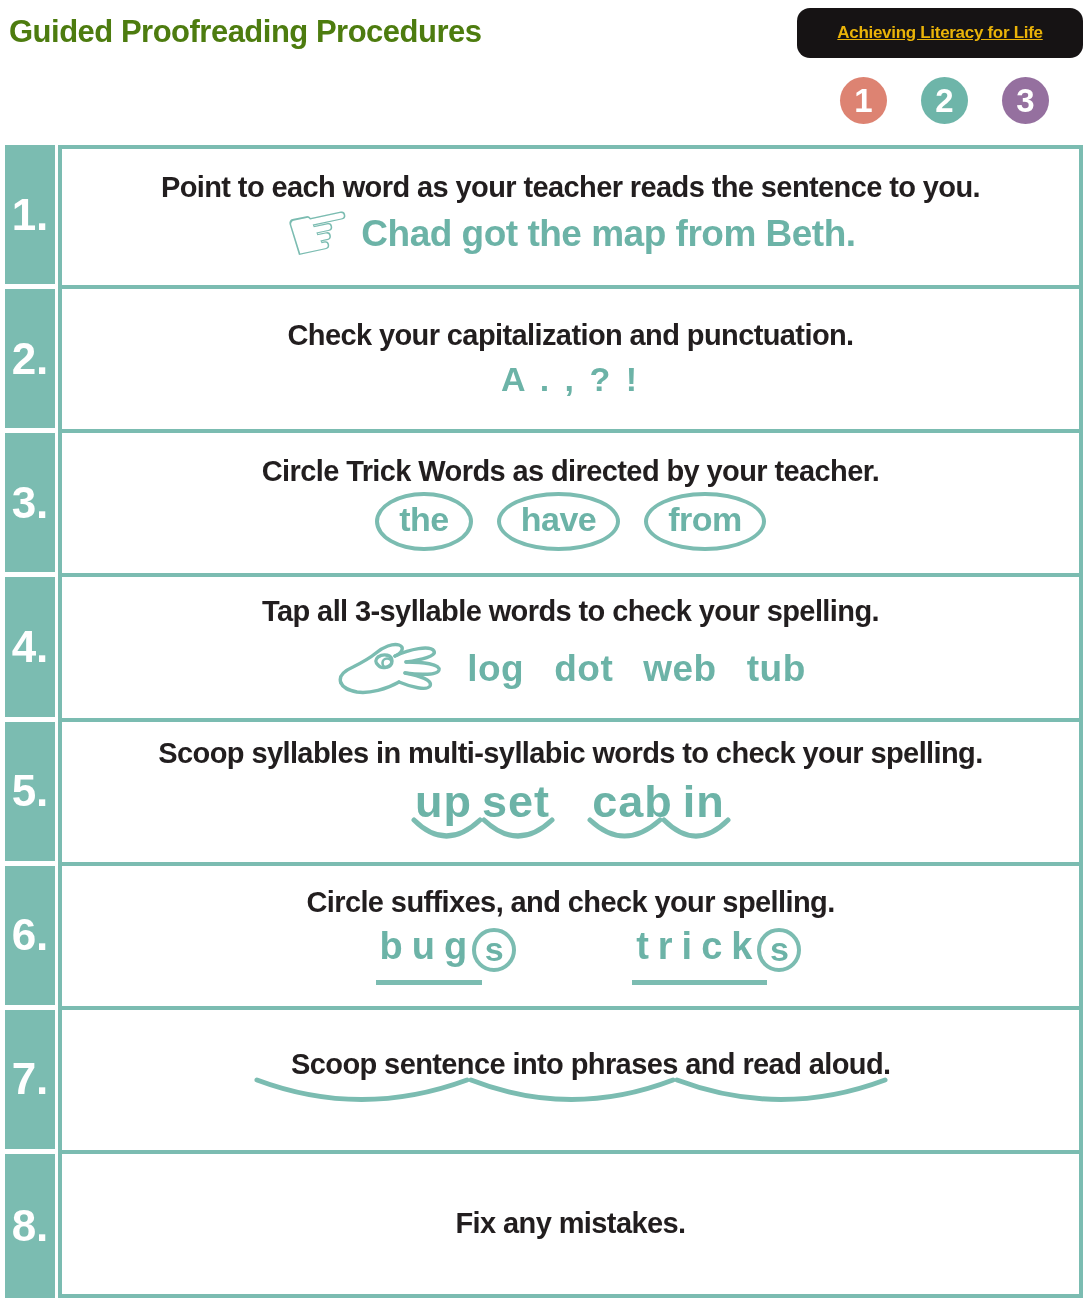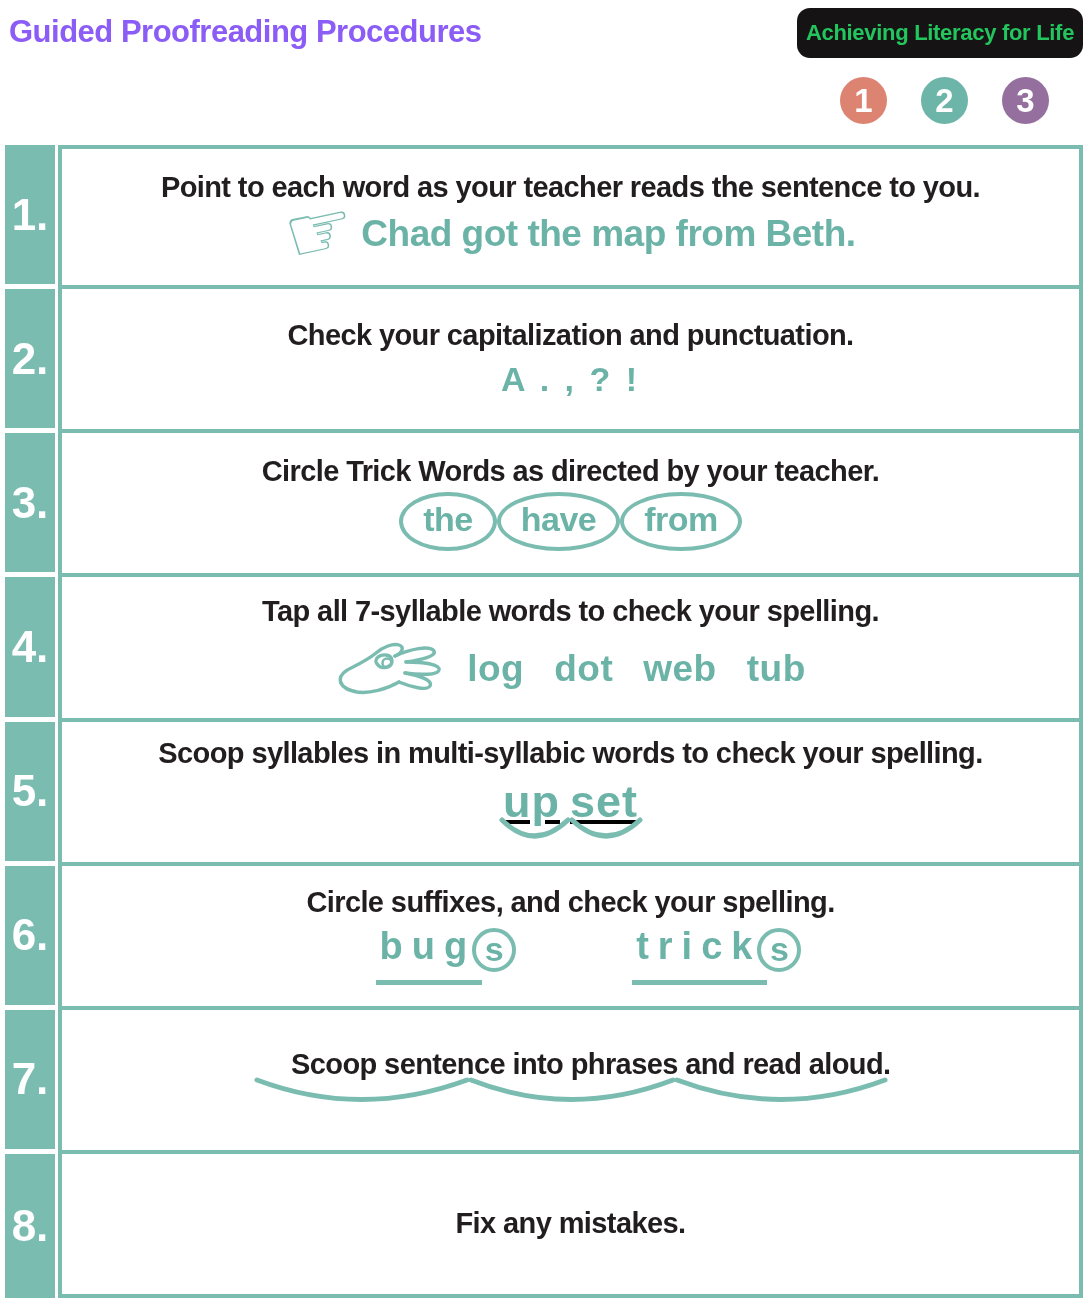--- a/index.html
+++ b/index.html
@@ -3,28 +3,28 @@
 <meta charset="utf-8">
 <style>
   * { margin:0; padding:0; box-sizing:border-box; }
   html,body { background:#ffffff; }
   body { font-family:"Liberation Sans","DejaVu Sans",sans-serif; }
   .sheet { position:relative; width:1090px; height:1312px; background:#ffffff; overflow:hidden; }
 
   
   .page-title {
     position:absolute; left:9px; top:14px;
-    font-size:31px; font-weight:bold; color:#8b5cf6; letter-spacing:-0.5px;
+    font-size:31px; font-weight:bold; color:#4d7c0f; letter-spacing:-0.5px;
   }
   .badge {
     position:absolute; top:8px; right:7px; width:286px; height:50px;
     background:#161314; border-radius:13px;
     display:flex; align-items:center; justify-content:center;
   }
-  .badge span { color:#22c55e; font-size:22px; font-weight:bold; letter-spacing:-0.3px; }
+  .badge span { color:#eab308; font-size:17px; font-weight:bold; letter-spacing:-0.3px;text-decoration:underline; }
   .circles { position:absolute; top:77px; left:840px; display:flex; gap:34px; }
   .step-circle {
     width:47px; height:47px; border-radius:50%;
     display:flex; align-items:center; justify-content:center;
     color:#ffffff; font-size:33px; font-weight:bold;
   }
 
   
   .table {
     position:absolute; left:5px; top:145px; width:1078px; height:1153px;
@@ -56,34 +56,34 @@
     color:#7bbcb1; font-size:78px; line-height:0.8;
     font-family:"DejaVu Sans",sans-serif;
     transform:rotate(-12deg); display:inline-block; margin-top:-6px;
   }
   .ex-sentence { font-size:37px; letter-spacing:-0.5px; }
 
   
   .ex-punct { font-size:34px; letter-spacing:3px; margin-top:8px; }
 
   
-  .oval-row { display:flex; align-items:center; margin-top:4px; }
+  .oval-row { display:flex; align-items:center; gap:24px; margin-top:4px; }
   .oval {
     border:4px solid #7bbcb1; border-radius:50%;
     padding:4px 20px 8px 20px;
     font-size:34px; letter-spacing:-0.5px;
   }
 
   
   .ex-row4 { display:flex; align-items:flex-end; gap:14px; margin-top:4px; }
   .tap-words { display:flex; gap:30px; font-size:37px; letter-spacing:0.5px; padding-bottom:8px; }
 
   
   .scoop-words { display:flex; gap:30px; margin-top:6px; }
-  .scoop-word { display:flex; flex-direction:column; align-items:center;text-decoration:underline; }
+  .scoop-word { display:flex; flex-direction:column; align-items:center; }
   .scoop-word .syls { font-size:45px; letter-spacing:1px; display:flex; gap:10px; }
   .scoop-word svg { margin-top:-12px; }
 
   
   .suffix-row { display:flex; gap:80px; margin-top:6px; }
   .suffix-word { display:flex; align-items:center;margin-left:36px; }
   .suffix-base {
     font-size:38px; letter-spacing:9px; color:#6cb3a7; font-weight:bold;
     border-bottom:5px solid #7bbcb1; padding:0 6px 12px 4px;
   }
@@ -146,21 +146,21 @@
           <span class="oval teal-txt">the</span>
           <span class="oval teal-txt">have</span>
           <span class="oval teal-txt">from</span>
         </div>
       </div>
     </div>
 
     <div class="row">
       <div class="num-cell">4.</div>
       <div class="content-cell">
-        <div class="instr">Tap all 7-syllable words to check your spelling.</div>
+        <div class="instr">Tap all 3-syllable words to check your spelling.</div>
         <div class="ex-row4">
           <svg width="118" height="66" viewBox="0 0 118 66">
             <path class="stroke-teal" stroke-width="3.4" d="M6,51 C3,44 9,39 18,35 C28,30 35,26 41,21 C48,15 58,11 64,13 C70,15 67,21 60,24"></path>
             <path class="stroke-teal" stroke-width="3.4" d="M60,24 C75,17 95,13 99,19 C102,24 86,28 71,30"></path>
             <path class="stroke-teal" stroke-width="3.4" d="M71,30 C88,30 105,32 104,38 C103,43 86,43 70,41"></path>
             <path class="stroke-teal" stroke-width="3.4" d="M70,41 C85,44 98,48 95,54 C92,59 76,55 64,50"></path>
             <path class="stroke-teal" stroke-width="3.4" d="M64,50 C52,57 34,62 22,60 C13,58 8,56 6,51"></path>
             <path class="stroke-teal" stroke-width="3.4" d="M43,25 C49,21 57,23 57,29 C57,35 47,38 43,33 C40,30 40,28 43,25"></path>
             <circle class="stroke-teal" stroke-width="2.6" cx="52" cy="31" r="4.5"></circle>
           </svg>
@@ -182,20 +182,30 @@
           <div class="scoop-word">
             <div class="syls teal-txt">
               <span>up</span>
               <span>set</span>
             </div>
             <svg width="146" height="30" viewBox="0 0 146 30">
               <path class="stroke-teal" stroke-width="5" d="M4,4 Q36,36 70,4"></path>
               <path class="stroke-teal" stroke-width="5" d="M74,4 Q108,36 142,4"></path>
             </svg>
           </div>
+          <div class="scoop-word">
+            <div class="syls teal-txt">
+              <span>cab</span>
+              <span>in</span>
+            </div>
+            <svg width="146" height="30" viewBox="0 0 146 30">
+              <path class="stroke-teal" stroke-width="5" d="M4,4 Q38,36 74,4"></path>
+              <path class="stroke-teal" stroke-width="5" d="M78,4 Q110,36 142,4"></path>
+            </svg>
+          </div>
         </div>
       </div>
     </div>
 
     <div class="row">
       <div class="num-cell">6.</div>
       <div class="content-cell">
         <div class="instr">Circle suffixes, and check your spelling.</div>
         <div class="suffix-row">
           <div class="suffix-word">

